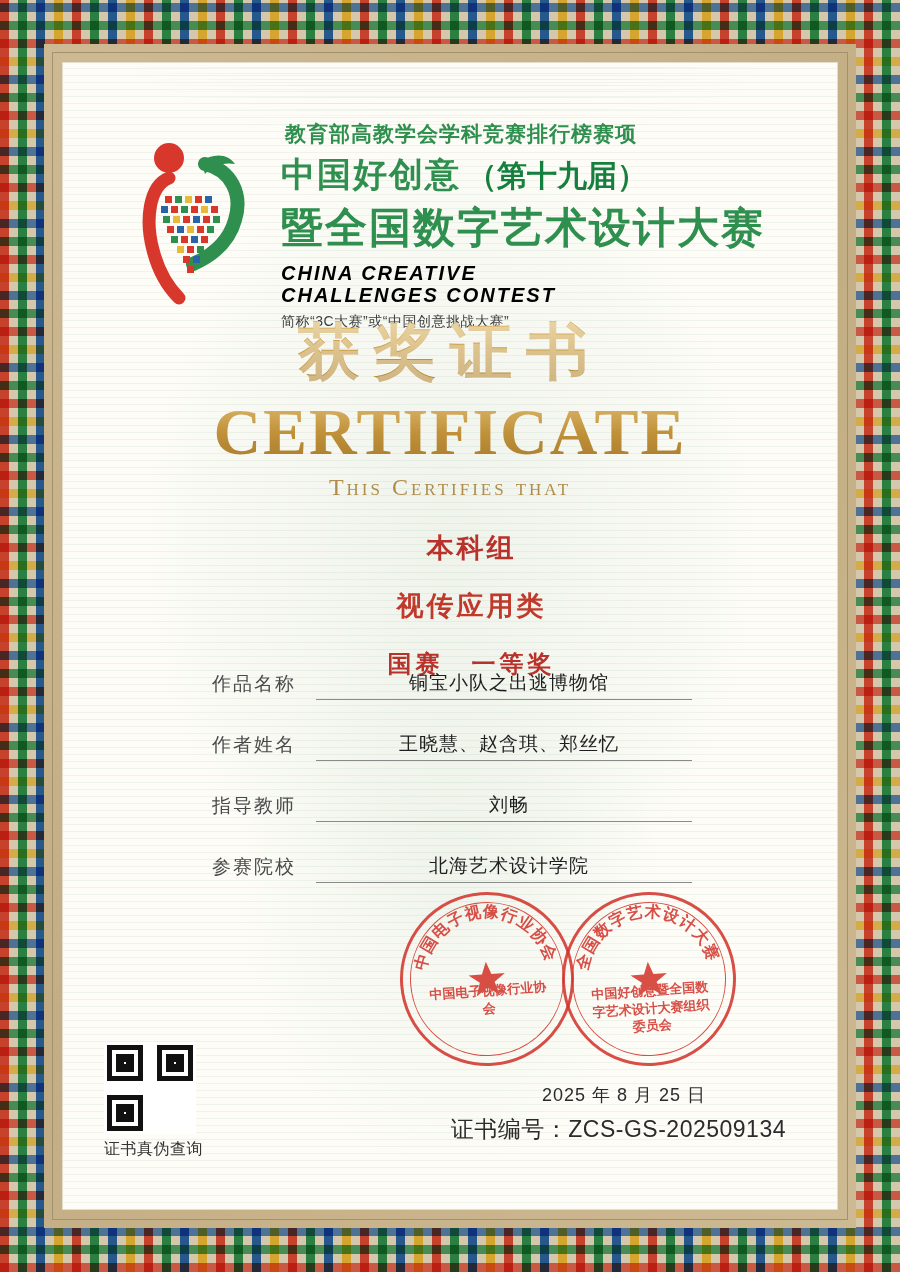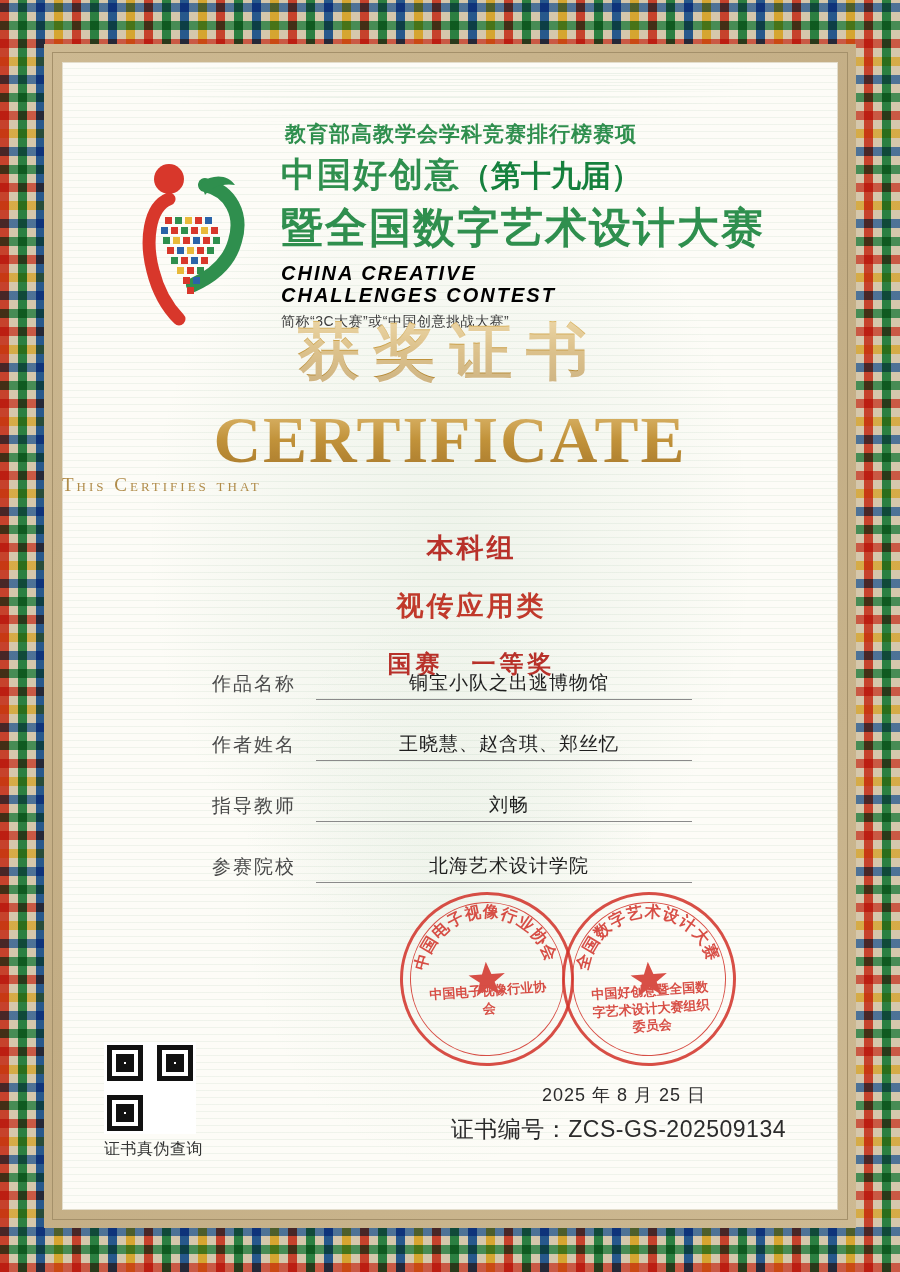--- a/index.html
+++ b/index.html
@@ -93,21 +93,21 @@
     border: 1px solid #e3ddcc;
     pointer-events: none;
   }
 
   
   .header {
     position: absolute;
     left: 0; right: 0; top: 52px;
     display: flex;
     justify-content: center;
-    align-items: flex-end;
+    align-items: center;
     gap: 18px;
   }
   .logo-mark {
     width: 128px;
     height: 176px;
     position: relative;
     flex: 0 0 auto;
   }
   .logo-mark svg { display: block; }
 
@@ -118,20 +118,21 @@
     font-family: "Liberation Sans", sans-serif;
     font-size: 21px;
     font-weight: 700;
     color: #2f8f4e;
     letter-spacing: 1px;
     margin: 0 0 4px 4px;
   }
   .line-main {
     display: flex;
     align-items: baseline;
+    gap: 6px;
   }
   .title-cn {
     font-family: "Liberation Sans", sans-serif;
     font-size: 34px;
     font-weight: 700;
     color: #2f8f4e;
     letter-spacing: 2px;
   }
   .edition {
     font-family: "Liberation Sans", sans-serif;
@@ -177,37 +178,38 @@
     letter-spacing: 14px;
     background: linear-gradient(180deg, #e6c477 0%, #c79b42 45%, #a87c2c 100%);
     -webkit-background-clip: text;
             background-clip: text;
     color: transparent;
     text-shadow: 0 1px 0 rgba(255,255,255,0.4);
   }
   .cert-title-en {
     position: absolute;
     left: 0; right: 0;
-    top: 340px;
+    top: 332px;
     text-align: center;
     font-family: "Liberation Serif", serif;
     font-size: 66px;
     font-weight: 700;
     letter-spacing: 2px;
     background: linear-gradient(180deg, #e3c079 0%, #c1923a 50%, #a5762a 100%);
     -webkit-background-clip: text;
             background-clip: text;
     color: transparent;
   }
   .cert-certifies {
     position: absolute;
     left: 0; right: 0;
     top: 412px;
+    text-align: center;
     font-family: "Liberation Serif", serif;
-    font-size: 19px;
+    font-size: 24px;
     letter-spacing: 3px;
     color: #b08c4a;
     font-variant: small-caps;
   }
 
   
   .award-group {
     position: absolute;
     left: 0; right: 0;
     top: 468px;

